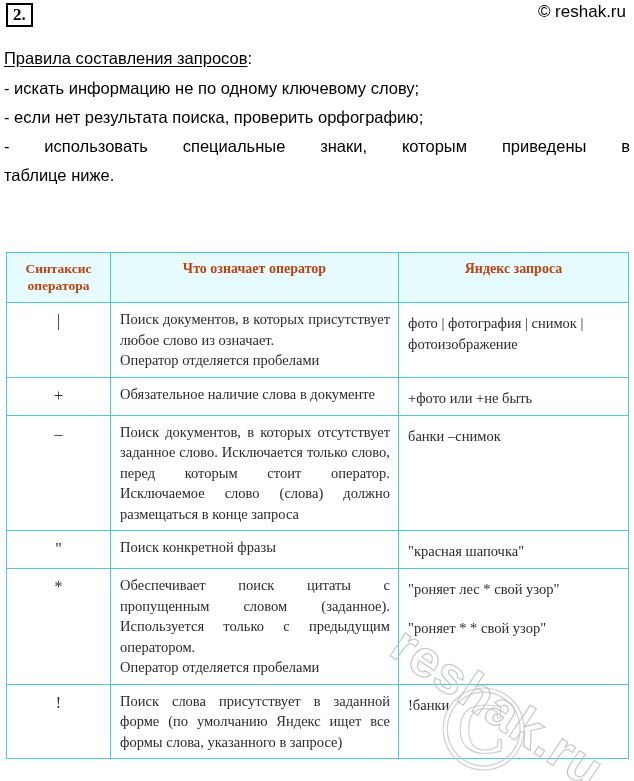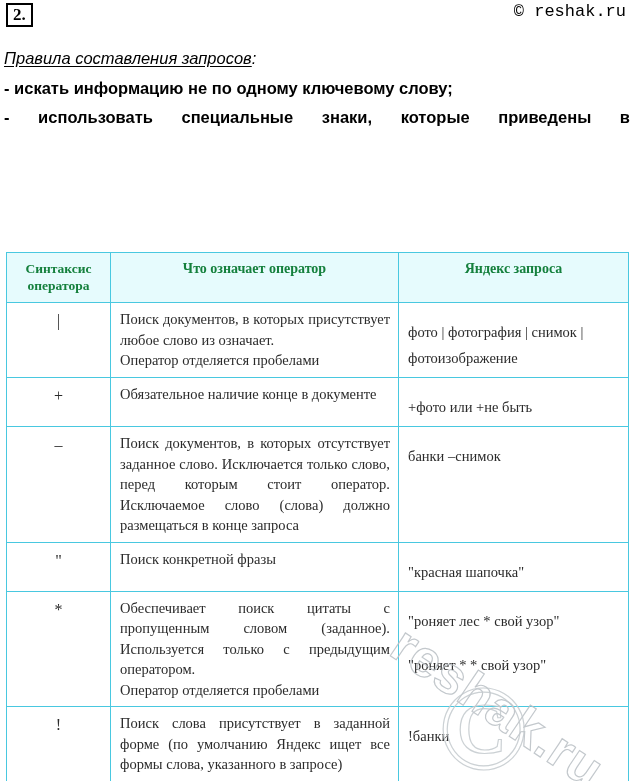--- a/index.html
+++ b/index.html
@@ -31,47 +31,45 @@
     font-family: "Liberation Serif", serif;
     font-size: 17px;
     font-weight: 700;
     line-height: 19px;
     letter-spacing: 0px;
   }
   .copyright {
     position: absolute;
     right: 8px;
     top: 2px;
-    font-family: Liberation Mono, monospace;
+    font-family: Liberation Sans, sans-serif;
     font-size: 17px;
     line-height: 20px;
     color: #000;
     white-space: nowrap;
   }
 
   
   .intro {
     margin: 14px 4px 0 4px;
     font-family: "Liberation Sans", sans-serif;
     font-size: 16.5px;
     line-height: 29px;
     color: #000;
   }
   .intro-title {
-    font-style: italic;
     font-weight: 400;
     margin-bottom: 1px;
   }
   .intro-title .u {
     text-decoration: underline;
     text-underline-offset: 2px;
   }
   .intro-line {
     white-space: nowrap;
-    font-weight: bold;
   }
   .intro-line.justify {
     white-space: normal;
     text-align: justify;
     text-align-last: justify;
   }
   .intro-tail {
     white-space: nowrap;
   }
 
@@ -98,21 +96,21 @@
     vertical-align: top;
     color: #2b2b2b;
   }
   table.ops thead th {
     background: #e6fbfd;
     text-align: center;
     font-weight: 700;
     font-size: 14px;
     line-height: 17px;
     padding: 7px 4px 8px 4px;
-    color: #15803d;
+    color: #c2410c;
   }
   table.ops thead th.th-syntax {
     font-size: 13.5px;
     padding-left: 6px;
     padding-right: 6px;
   }
 
   td.sym {
     text-align: center;
     font-size: 16px;
@@ -127,23 +125,23 @@
     line-height: 20.5px;
     text-align: justify;
     text-align-last: left;
     color: #2e2e2e;
   }
   td.mean .last {
     text-align: center;
     text-align-last: left;
   }
   td.ex {
-    padding: 16px 6px 6px 9px;
+    padding: 10px 6px 6px 9px;
     font-size: 14.5px;
-    line-height: 26px;
+    line-height: 21px;
     color: #2e2e2e;
   }
   td.ex .ex-line + .ex-line { margin-top: 18px; }
 
   
   .watermark {
     position: absolute;
     right: -4px;
     bottom: -8px;
     width: 230px;
@@ -182,21 +180,23 @@
 <body>
 
 <div class="top-row">
   <div class="task-number">2.</div>
   <div class="copyright">© reshak.ru</div>
 </div>
 
 <div class="intro">
   <div class="intro-title"><span class="u">Правила составления запросов</span><span>:</span></div>
   <div class="intro-line">- искать информацию не по одному ключевому слову;</div>
-  <div class="intro-line justify">- использовать специальные знаки, которые приведены в</div>
+  <div class="intro-line">- если нет результата поиска, проверить орфографию;</div>
+  <div class="intro-line justify">- использовать специальные знаки, которым приведены в</div>
+  <div class="intro-tail">таблице ниже.</div>
 </div>
 
 <div class="tbl-wrap">
   <table class="ops">
     <colgroup>
       <col class="c-syntax">
       <col class="c-mean">
       <col class="c-ex">
     </colgroup>
     <thead>
@@ -215,21 +215,21 @@
           <div class="last">Оператор отделяется пробелами</div>
         </td>
         <td class="ex">
           <div class="ex-line">фото | фотография | снимок | фотоизображение</div>
         </td>
       </tr>
 
       <tr>
         <td class="sym">+</td>
         <td class="mean">
-          <div>Обязательное наличие конце в документе</div>
+          <div>Обязательное наличие слова в документе</div>
         </td>
         <td class="ex">
           <div class="ex-line">+фото или +не быть</div>
         </td>
       </tr>
 
       <tr>
         <td class="sym">–</td>
         <td class="mean">
           <div>Поиск документов, в которых отсутствует заданное слово. Исключается только слово, перед которым стоит оператор. Исключаемое слово (слова) должно размещаться в конце запроса</div>

